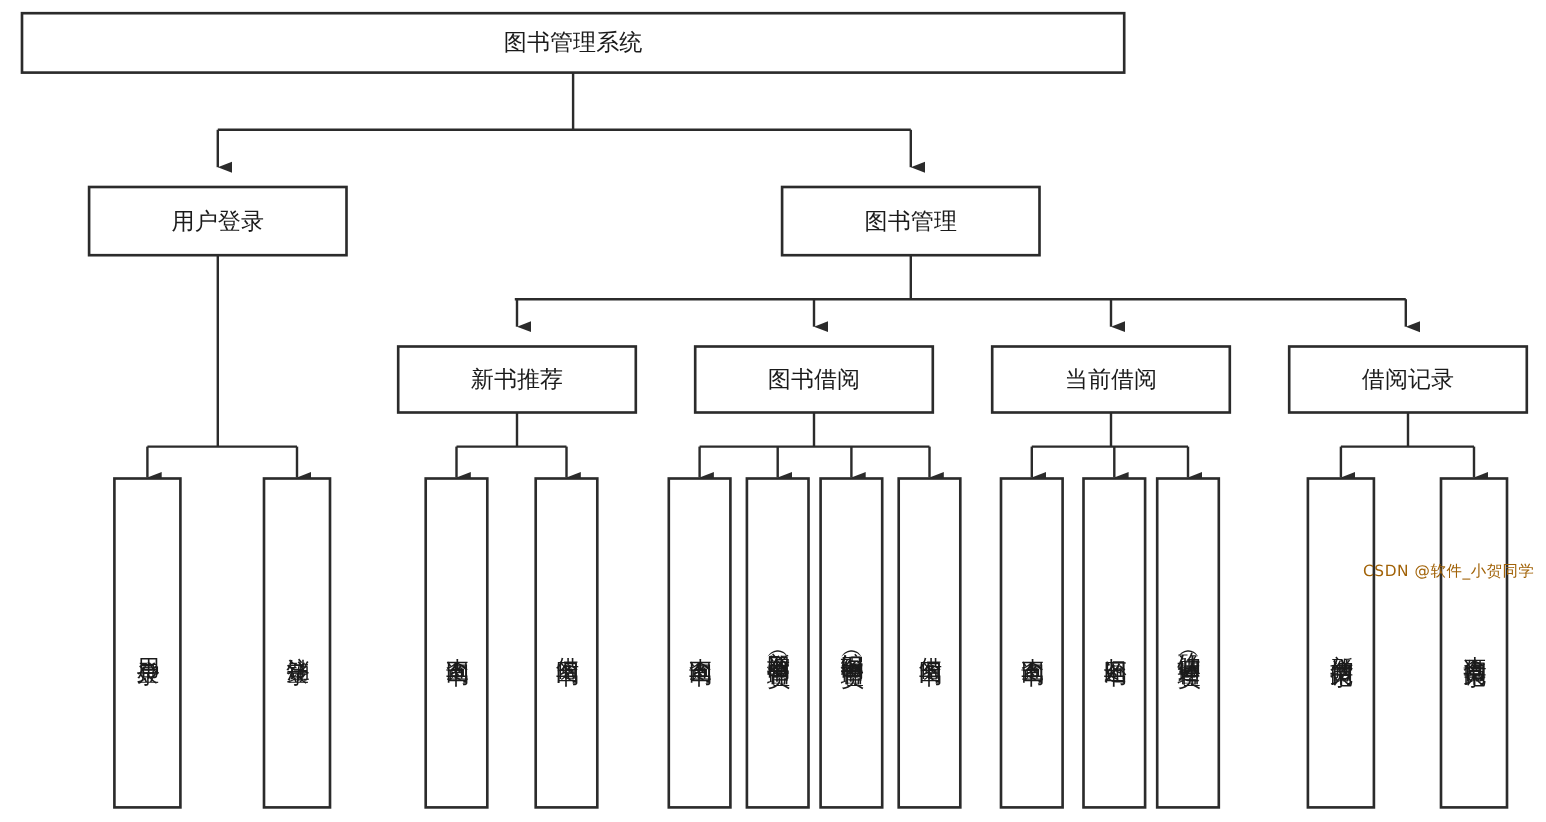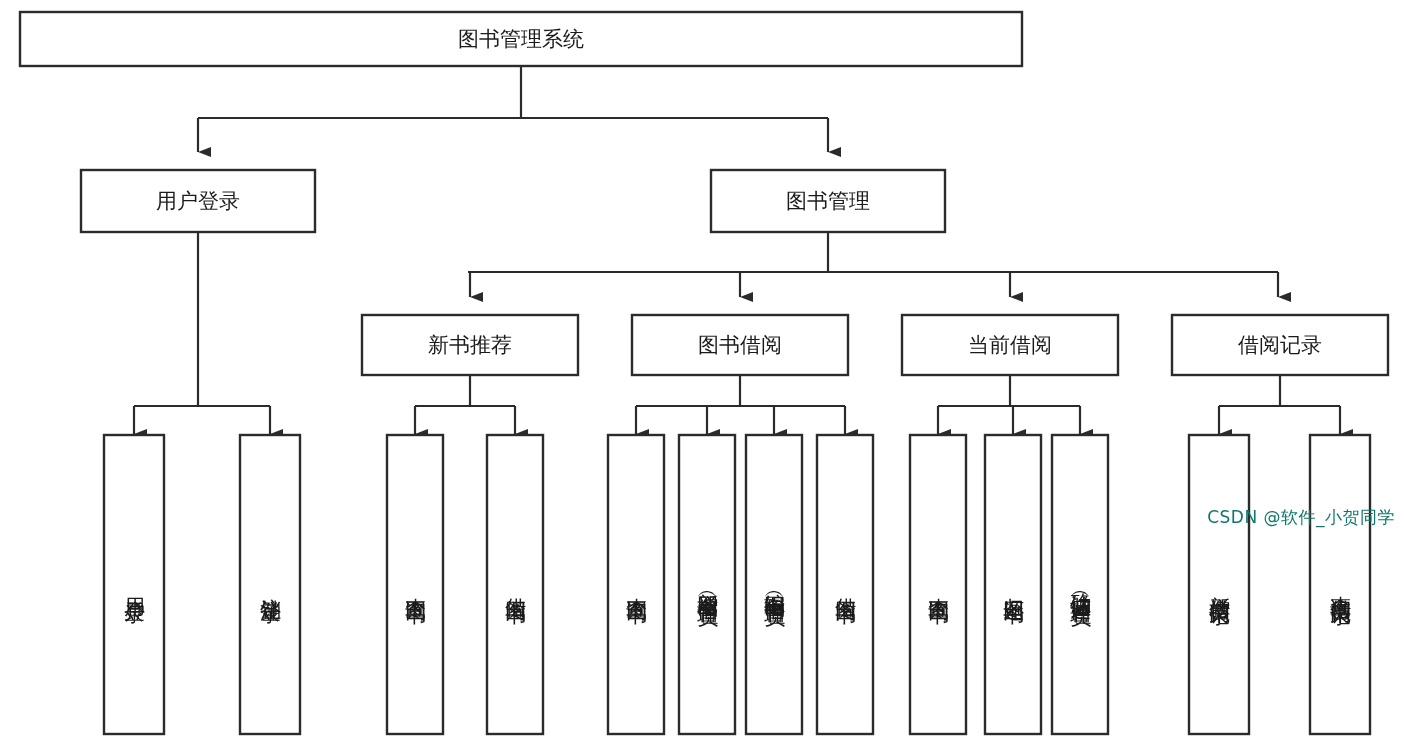--- a/index.html
+++ b/index.html
@@ -74,22 +74,22 @@
   }
   .arrow-head {
     fill: #2b2b2b;
     stroke: none;
   }
   #watermark {
     position: absolute;
     right: 10px;
     bottom: 6px;
     font-family: "DejaVu Sans", "Liberation Sans", sans-serif;
-    font-size: 17px;
-    color: #0f766e;
+    font-size: 14px;
+    color: #a16207;
     letter-spacing: 0.5px;
     white-space: nowrap;
     pointer-events: none;
   }
 </style>
 </head>
 <body>
 
 <div id="diagram-root">
 

